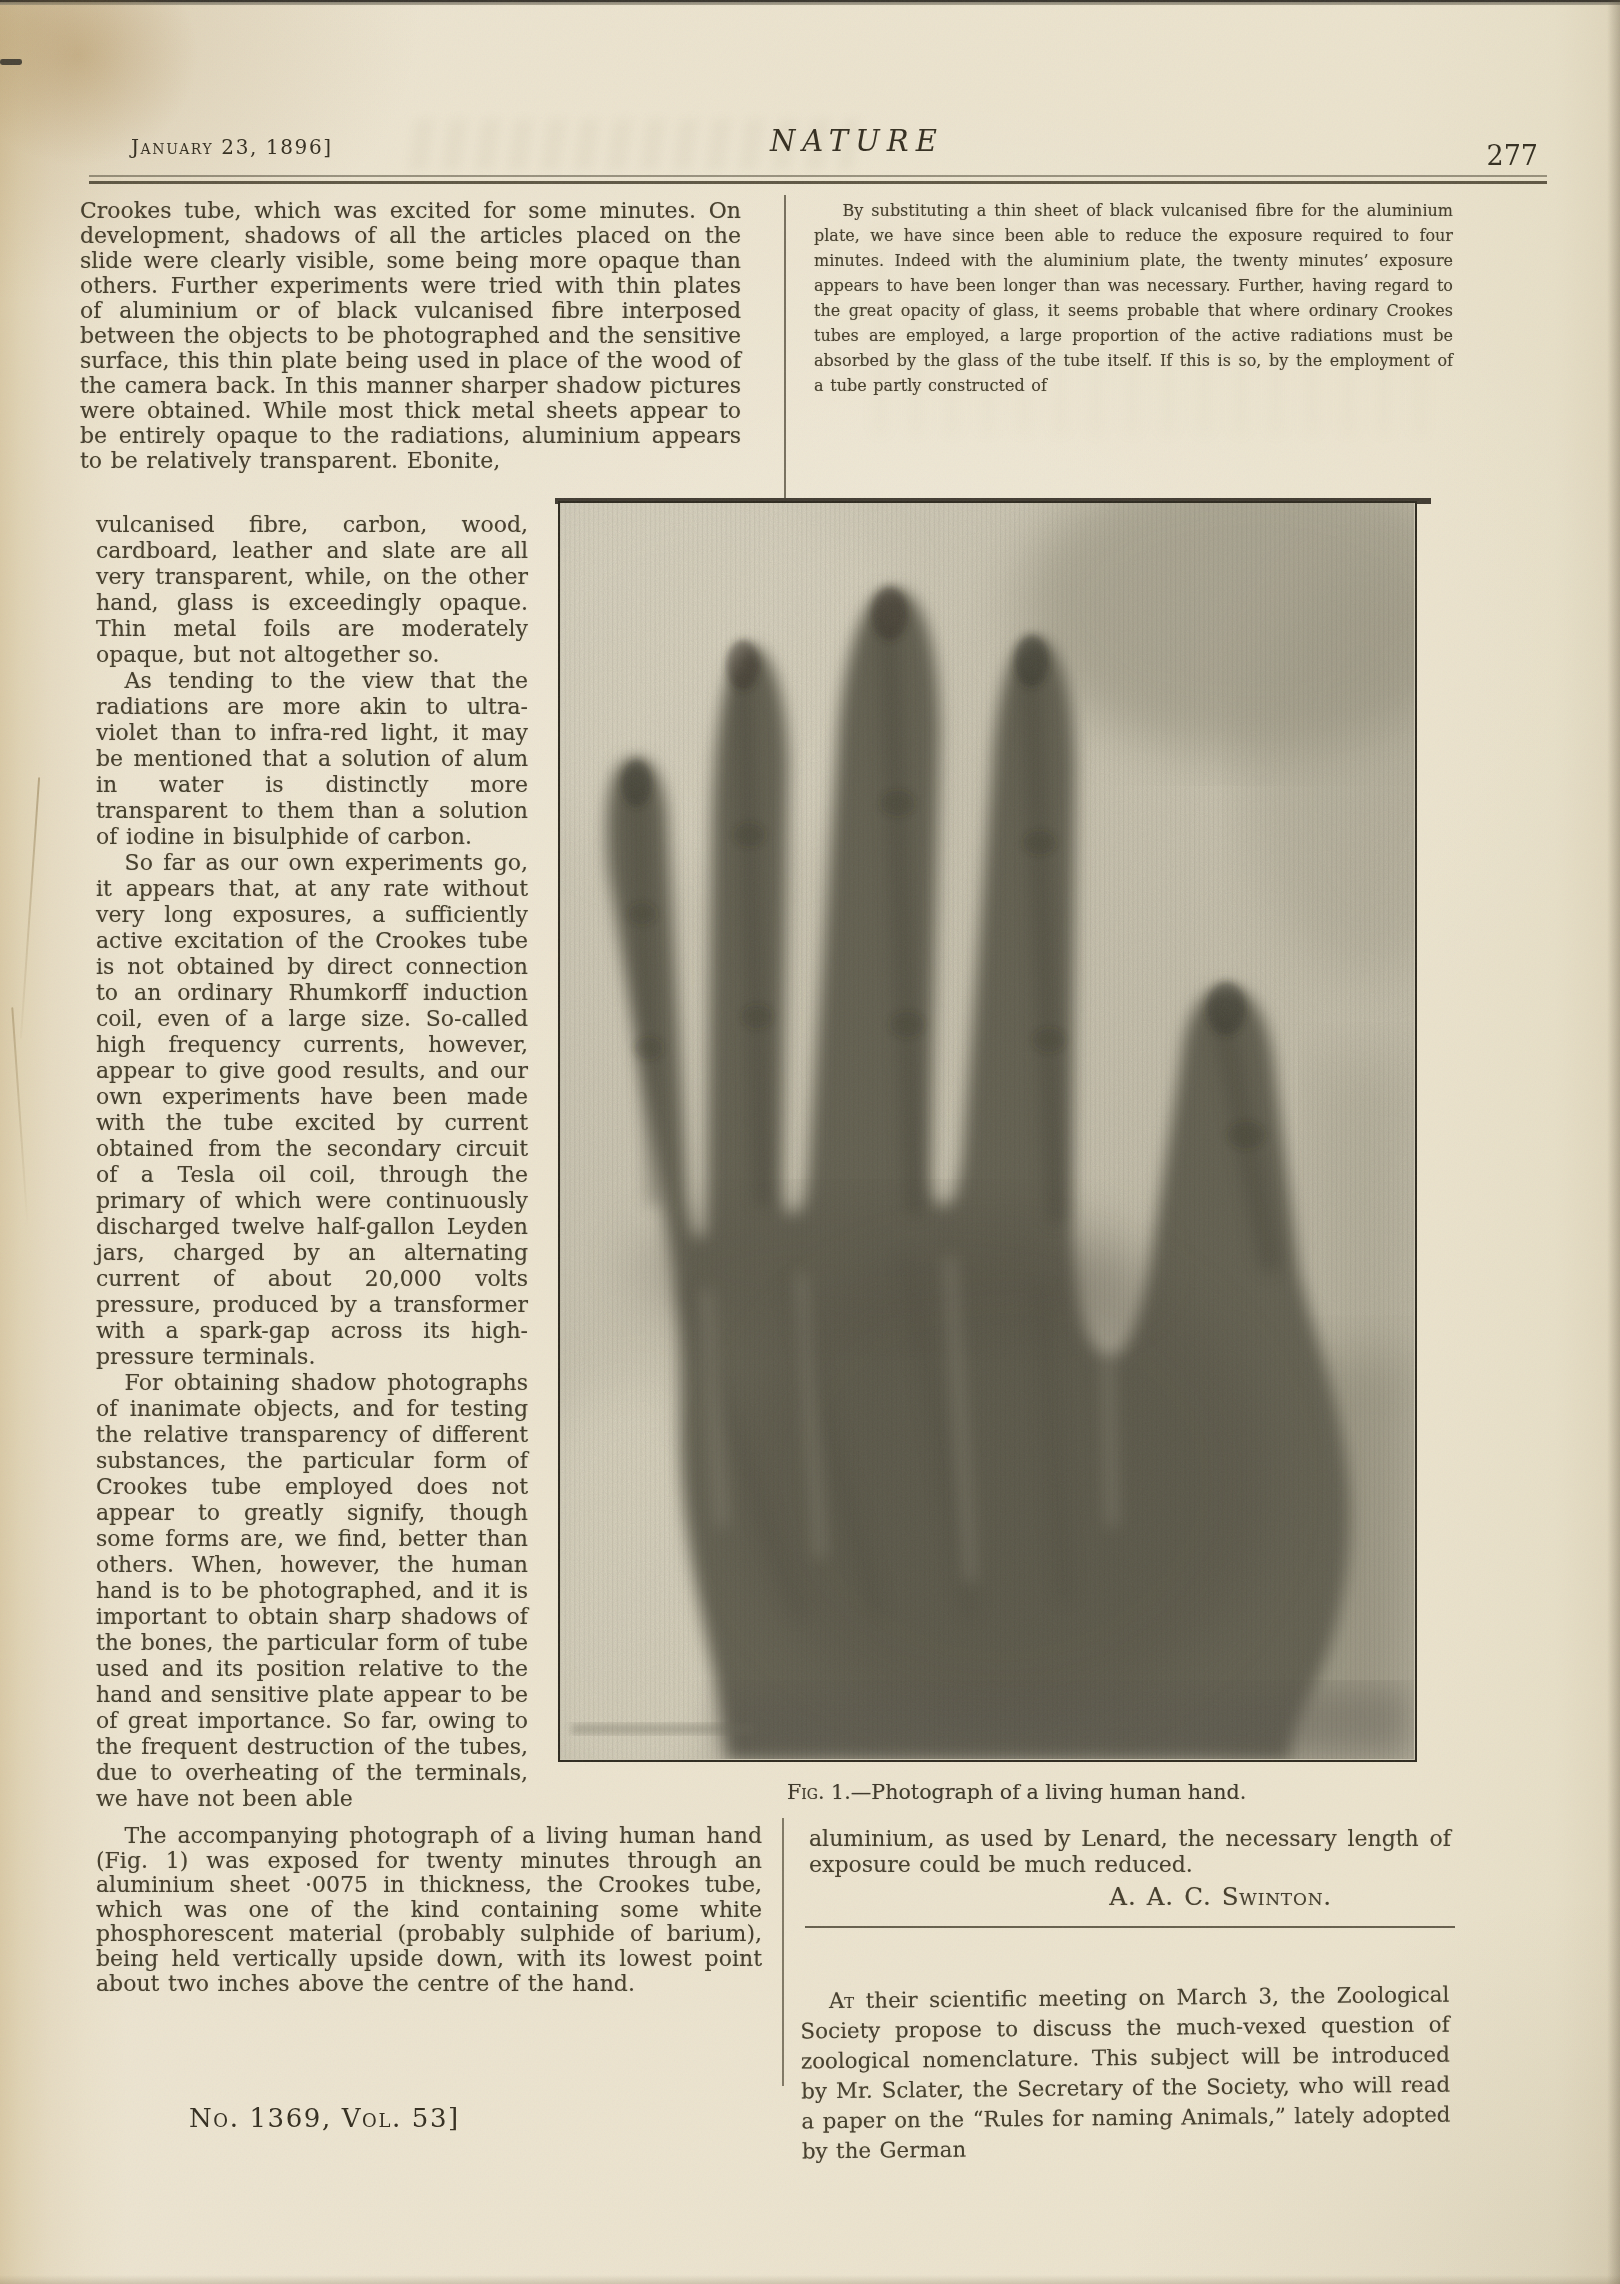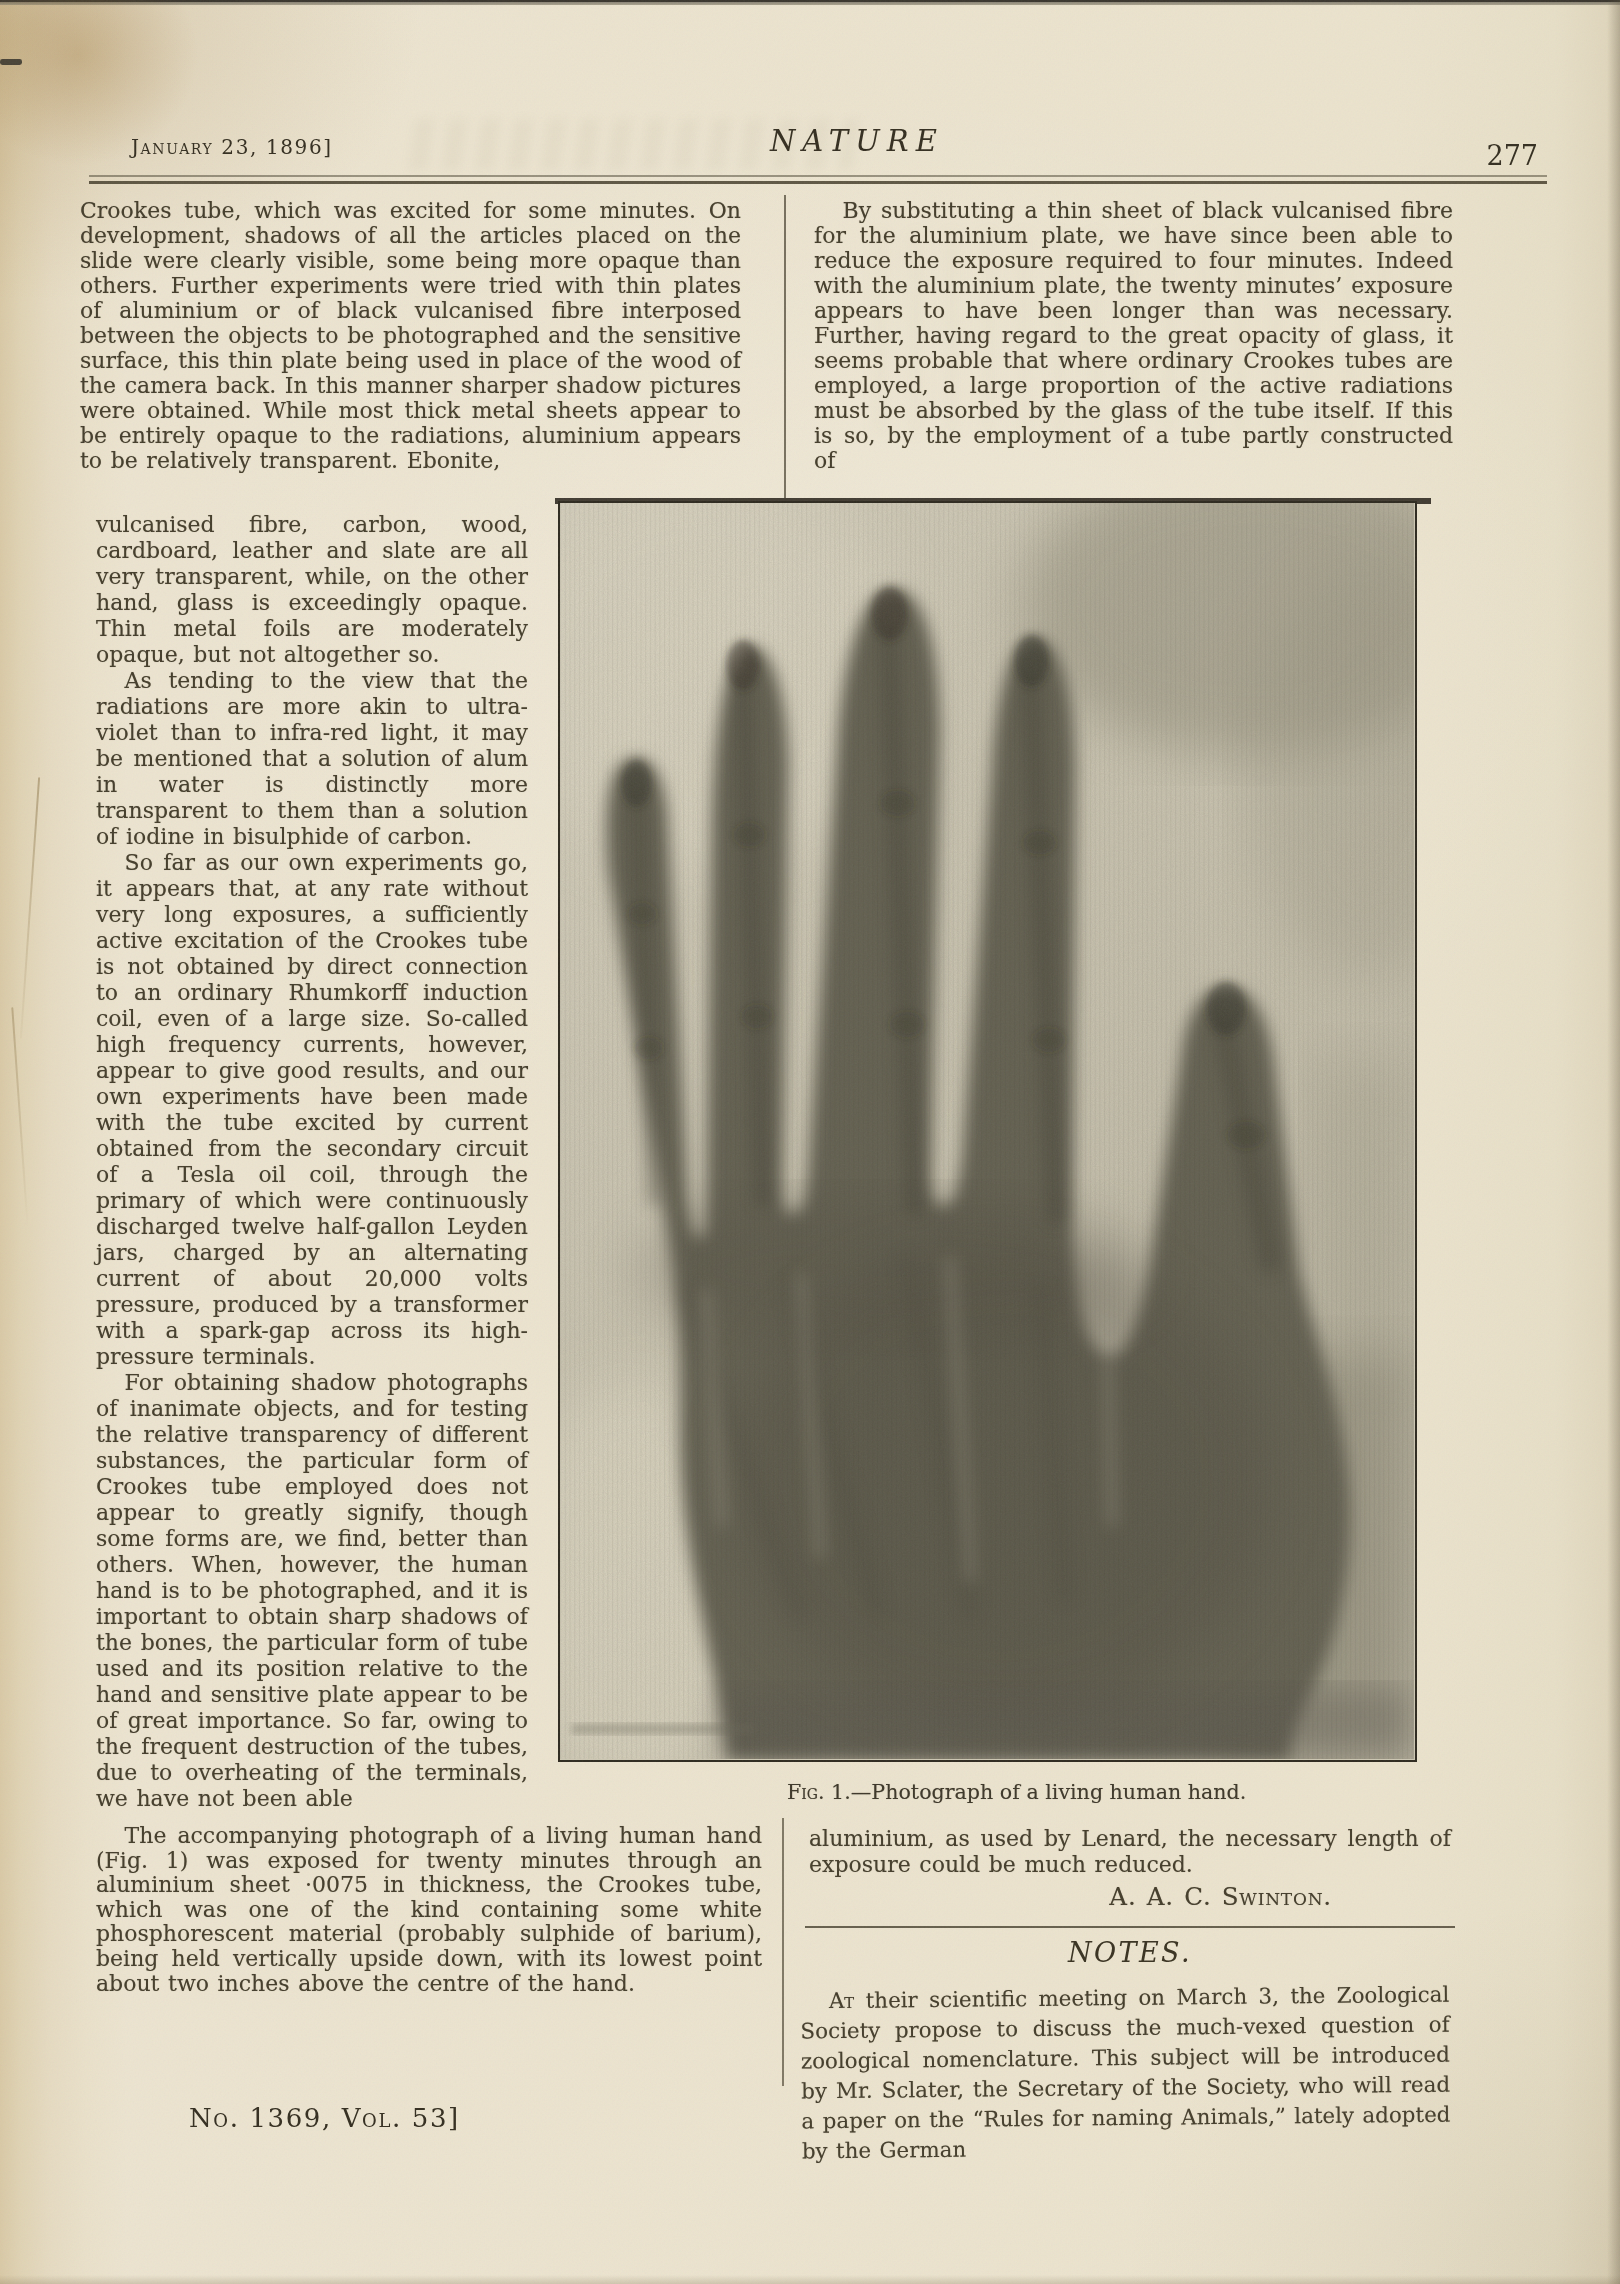--- a/index.html
+++ b/index.html
@@ -19,21 +19,21 @@
   .abs{position:absolute;}
   .smallcaps{font-variant:small-caps;}
   .header-date{left:131px;top:135px;font-size:20px;color:#352f21;letter-spacing:1.6px;}
   .header-journal{left:611px;top:124px;width:333px;text-align:right;font-style:italic;font-size:29px;letter-spacing:7.1px;color:#352f21;}
   .header-page{right:82px;top:140px;font-size:27px;color:#352f21;}
   .rule-thin{left:89px;top:175px;width:1458px;height:1.6px;background:rgba(70,63,45,0.5);}
   .rule-thick{left:89px;top:181px;width:1458px;height:3.2px;background:#463f2d;opacity:.85;}
   .col-divider-top{left:784px;top:195px;width:2.4px;height:303px;background:rgba(70,63,45,0.7);}
   .col-divider-bottom{left:782px;top:1818px;width:2.4px;height:268px;background:rgba(70,63,45,0.65);}
   .left-top{left:80px;top:198px;width:661px;font-size:22px;line-height:25px;}
-  .right-top{left:814px;top:198px;width:639px;font-size:22px;line-height:25px;}
+  .right-top{left:814px;top:198px;width:639px;font-size:16px;line-height:25px;}
   .left-narrow{left:96px;top:476px;width:432px;font-size:22px;line-height:26px;margin-top:36px;}
   .left-bottom{left:96px;top:1824px;width:666px;font-size:22px;line-height:24.6px;}
   .right-bottom{left:809px;top:1826px;width:642px;font-size:22px;line-height:26px;}
   .signature{text-align:right;padding-right:119px;margin-top:6.3px !important;font-size:24.6px;}
   .signature .smallcaps{letter-spacing:0.8px;margin-left:16px;}
   .figure-frame{
     left:558px;top:501px;width:859px;height:1261px;box-sizing:border-box;
     border:2.4px solid #2f2b20;background:#cdc7b3;
   }
   .figure-topbar{left:555px;top:498px;width:876px;height:5.6px;background:#241f16;opacity:.85;}
@@ -230,21 +230,20 @@
   </div>
 
   <div class="abs txt right-bottom">
     <p>aluminium, as used by Lenard, the necessary length of exposure could be much reduced.</p>
     <p class="signature">
       <span class="smallcaps">A. A. C. Swinton.</span>
     </p>
   </div>
 
   <div class="abs notes-rule"></div>
-  <div class="abs notes-heading">NOTES.</div>
   <div class="abs txt notes-para">
     <p class="indent"><span class="smallcaps">At</span><span> their scientific meeting on March 3, the Zoological Society propose to discuss the much-vexed question of zoological nomenclature.  This subject will be introduced by Mr. Sclater, the Secretary of the Society, who will read a paper on the “Rules for naming Animals,” lately adopted by the German</span></p>
   </div>
 
   <div class="abs footer smallcaps">No. 1369, Vol. 53]</div>
 
   <svg class="abs noise" width="1620" height="2284" viewBox="0 0 2043 2880">
     <filter id="pnoise">
         <feTurbulence type="fractalNoise" baseFrequency="0.5" numOctaves="2"></feTurbulence>
       </filter>

